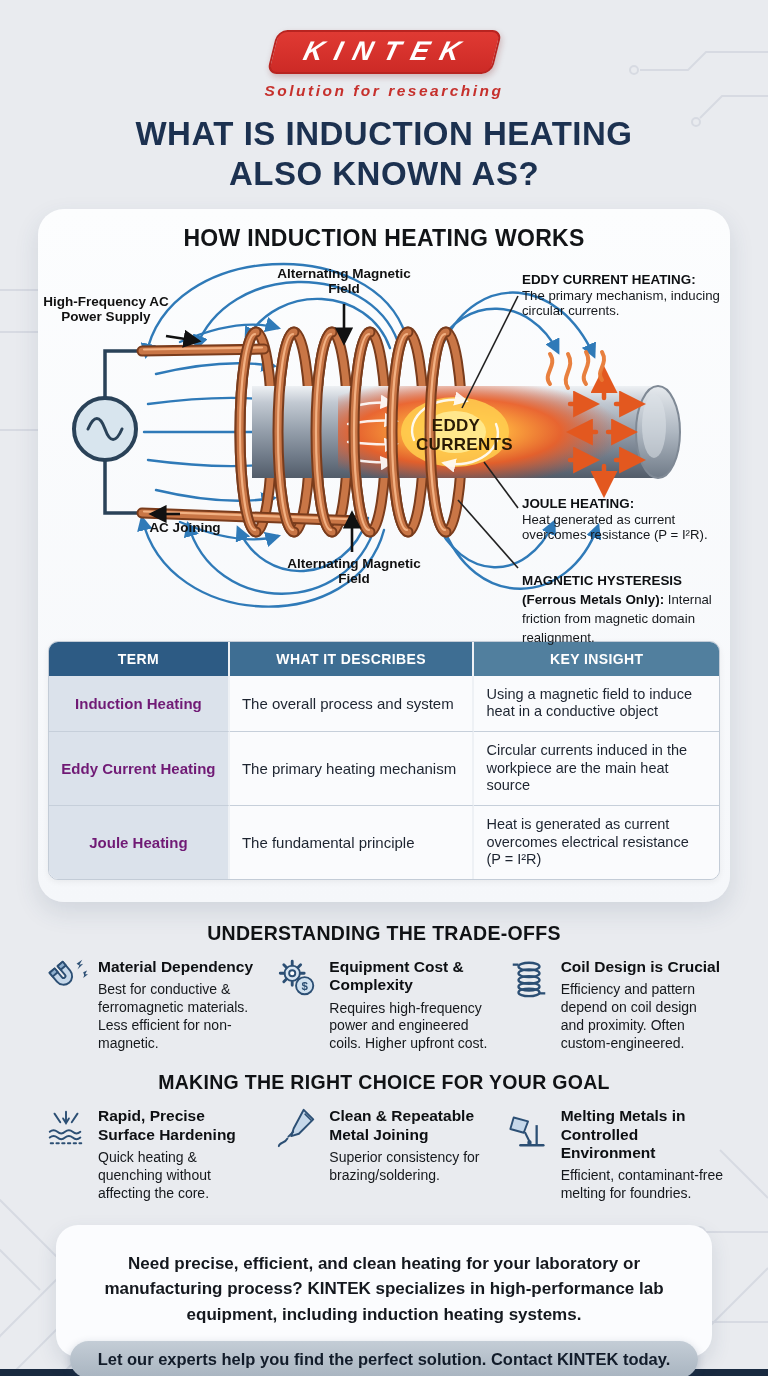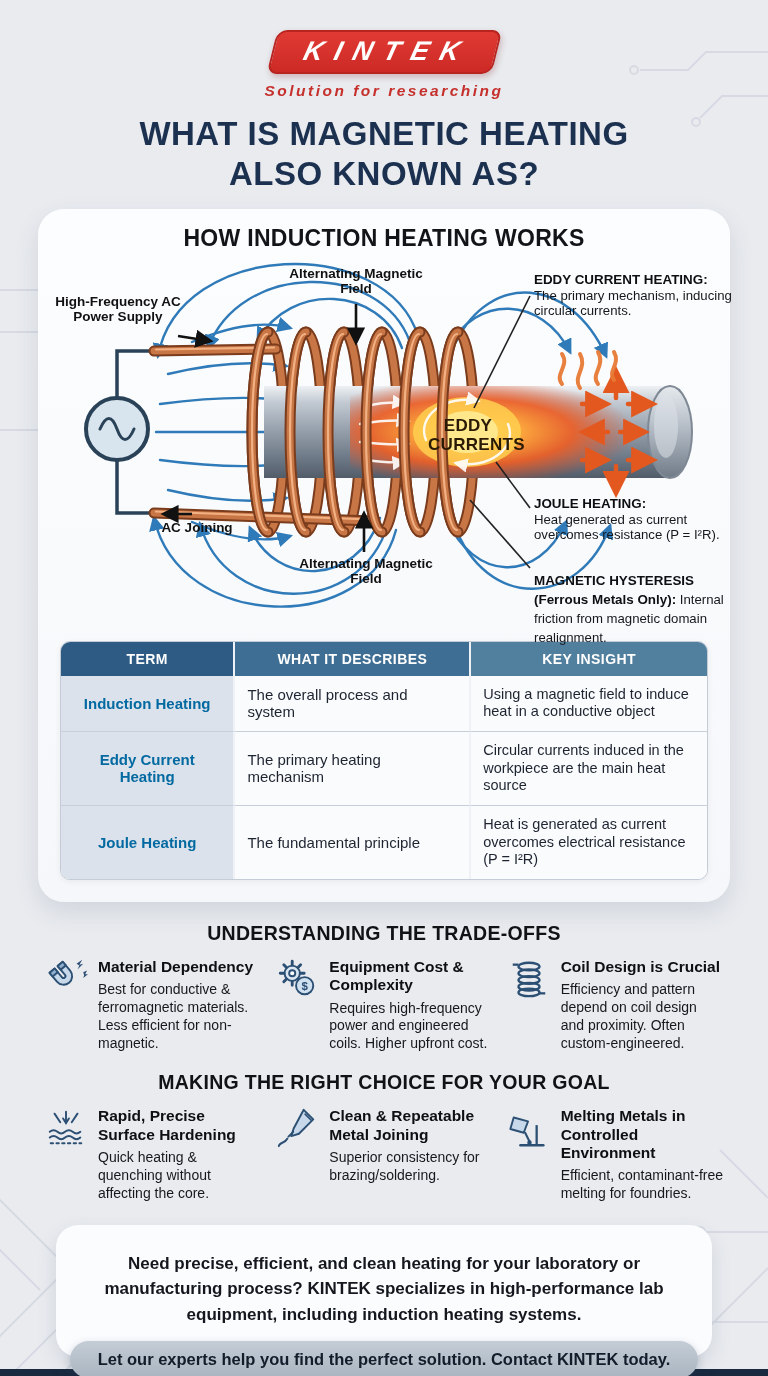--- a/index.html
+++ b/index.html
@@ -30,21 +30,21 @@
     font-size:15.5px; letter-spacing:2.5px;
   }
   .main-title {
     margin-top:14px; text-align:center; color:#1c3150;
     font-size:33px; font-weight:800; line-height:1.22; letter-spacing:.5px;
   }
 
   
   .main-card {
     margin:14px 38px 0; background:linear-gradient(180deg,#fcfdfe,#f5f7fa);
-    border-radius:26px; padding:16px 12px 10px;
+    border-radius:26px; padding:16px 0 10px;
     box-shadow:0 10px 24px rgba(50,70,100,.13);
   }
   .card-heading {
     text-align:center; font-size:23px; font-weight:800; color:#121417;
     letter-spacing:.3px;
   }
 
   
   .diagram { position:relative; width:692px; height:375px; margin:4px auto 0; }
   .diagram svg.art { position:absolute; inset:0; }
@@ -66,21 +66,21 @@
   .th {
     padding:9px 4px; text-align:center; color:#fff; font-weight:700;
     font-size:14px; letter-spacing:.4px;
   }
   .th1 { background:#2d5b84; border-right:2px solid #eef1f5; }
   .th2 { background:#3e6e93; border-right:2px solid #eef1f5; }
   .th3 { background:#517f9e; }
   .td { padding:10px 12px; display:flex; align-items:center; background:#fafbfd; }
   .t-body .t-row + .t-row .td { border-top:1.5px solid #c6cfda; }
   .c1 { justify-content:center; text-align:center; font-weight:700; font-size:15px;
-    color:#0369a1; background:#dbe2eb; border-right:2px solid #eef1f5; }
+    color:#701a75; background:#dbe2eb; border-right:2px solid #eef1f5; }
   .c2 { font-size:15px; color:#1d2430; border-right:2px solid #eef1f5; }
   .c3 { font-size:14.5px; color:#1d2430; line-height:1.22; }
 
   
   .section-heading {
     text-align:center; font-size:19.5px; font-weight:800; color:#101215;
     letter-spacing:.3px;
   }
   .mt-tradeoffs { margin-top:20px; }
   .mt-choices { margin-top:18px; }
@@ -150,21 +150,21 @@
 <div class="page">
 
   <div class="logo-wrap">
     <div class="logo-badge">
       <span>KINTEK</span>
     </div>
     <div class="tagline">Solution for researching</div>
   </div>
 
   <h1 class="main-title">
-    <span>WHAT IS MAGNETIC HEATING</span><br>
+    <span>WHAT IS INDUCTION HEATING</span><br>
     <span>ALSO KNOWN AS?</span>
   </h1>
 
   <div class="main-card">
     <div class="card-heading">HOW INDUCTION HEATING WORKS</div>
 
     <div class="diagram">
       <svg class="art" width="692" height="375" viewBox="0 0 692 375">
         <defs>
           <marker id="ab" viewBox="0 0 10 10" refX="8" refY="5" markerWidth="6.5" markerHeight="6.5" orient="auto">

